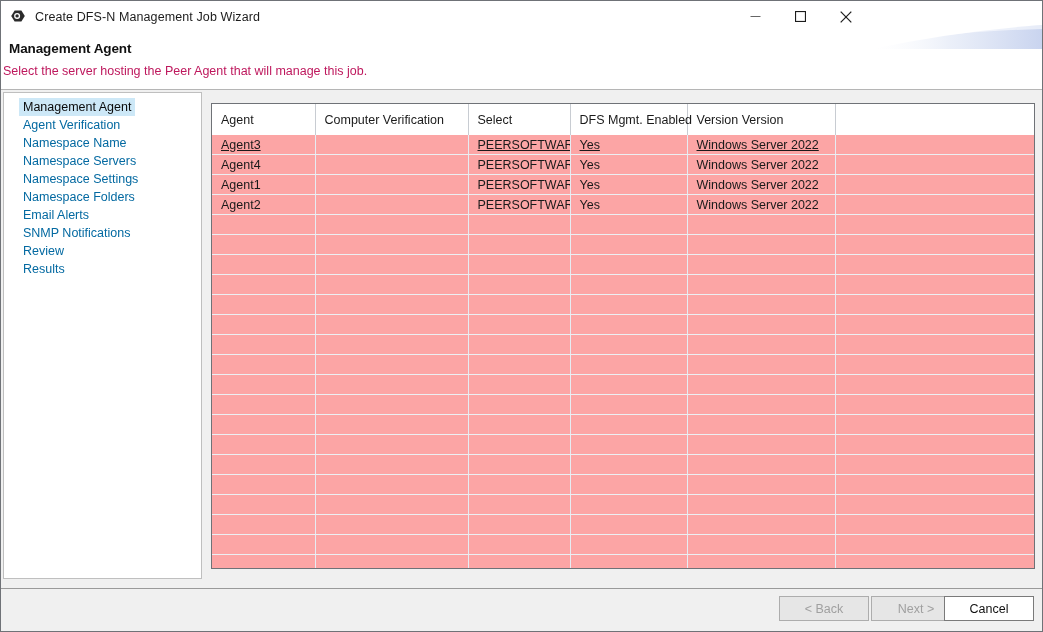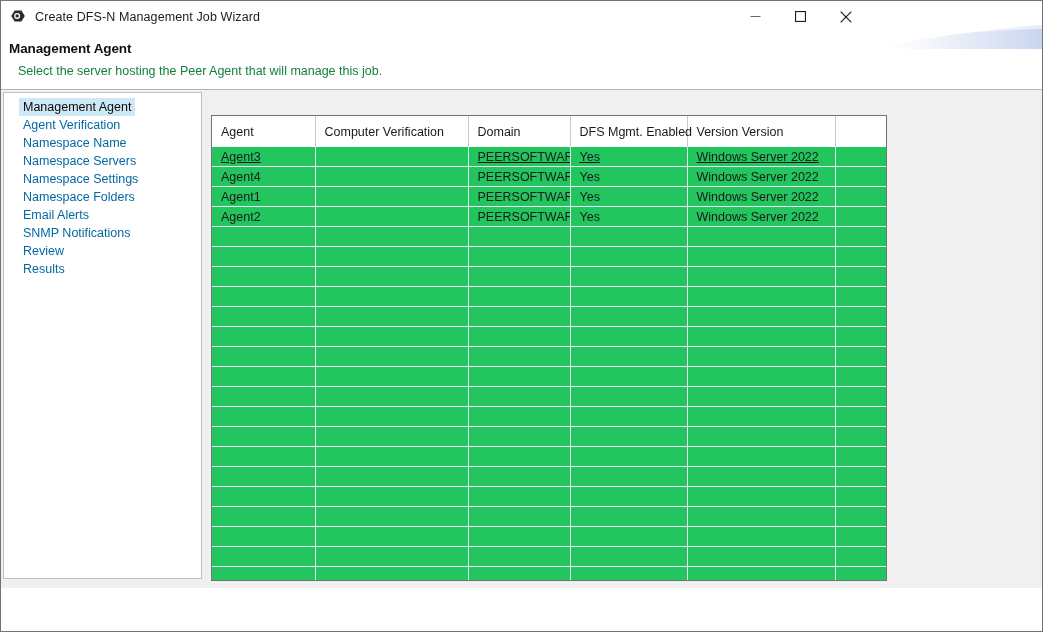--- a/index.html
+++ b/index.html
@@ -103,24 +103,24 @@
     position: absolute;
     left: 8px;
     top: 9px;
     font-size: 13.5px;
     font-weight: bold;
     color: #111111;
     letter-spacing: -0.1px;
   }
   #page-subtitle {
     position: absolute;
-    left: 17px;
+    left: 2px;
     top: 32px;
     font-size: 12.5px;
-    color: #15803d;
+    color: #be185d;
   }
   #header-rule {
     position: absolute;
     left: 0;
     top: 88px;
     width: 1041px;
     height: 1px;
     background: #b5b5b5;
     z-index: 4;
   }
@@ -163,26 +163,26 @@
     display: inline-block;
     padding-left: 4px;
     margin-left: 15px;
     padding-right: 4px;
   }
 
   
   #table-panel {
     position: absolute;
     left: 210px;
-    top: 114px;
-    width: 676px;
+    top: 102px;
+    width: 824px;
     height: 466px;
     box-sizing: border-box;
     border: 1px solid #6f7277;
-    background: #22c55e;
+    background: #fca5a5;
     z-index: 3;
     overflow: hidden;
   }
   table.grid {
     width: 100%;
     border-collapse: collapse;
     table-layout: fixed;
     font-size: 12.5px;
     color: #1a1a1a;
   }
@@ -318,21 +318,21 @@
           <col class="c1">
           <col class="c2">
           <col class="c3">
           <col class="c4">
           <col class="c5">
       </colgroup>
       <thead>
         <tr id="header-row">
             <th>Agent</th>
             <th>Computer Verification</th>
-            <th>Domain</th>
+            <th>Select</th>
             <th>DFS Mgmt. Enabled</th>
             <th>Version Version</th>
             <th></th>
           </tr>
       </thead>
       <tbody id="table-body">
           <tr class="data-row">
             <td>Agent3</td>
             <td></td>
             <td>PEERSOFTWARE</td>
@@ -505,14 +505,19 @@
             <td>&nbsp;</td>
             <td>&nbsp;</td>
             <td>&nbsp;</td>
             <td>&nbsp;</td>
             <td>&nbsp;</td>
           </tr>
         </tbody>
     </table>
   </div>
 
+  <div id="footer">
+    <button class="wiz-btn" id="btn-back">&lt; Back</button>
+    <button class="wiz-btn" id="btn-next">Next &gt;</button>
+    <button class="wiz-btn enabled" id="btn-cancel">Cancel</button>
+  </div>
 
 </div>
 
 </body></html>

